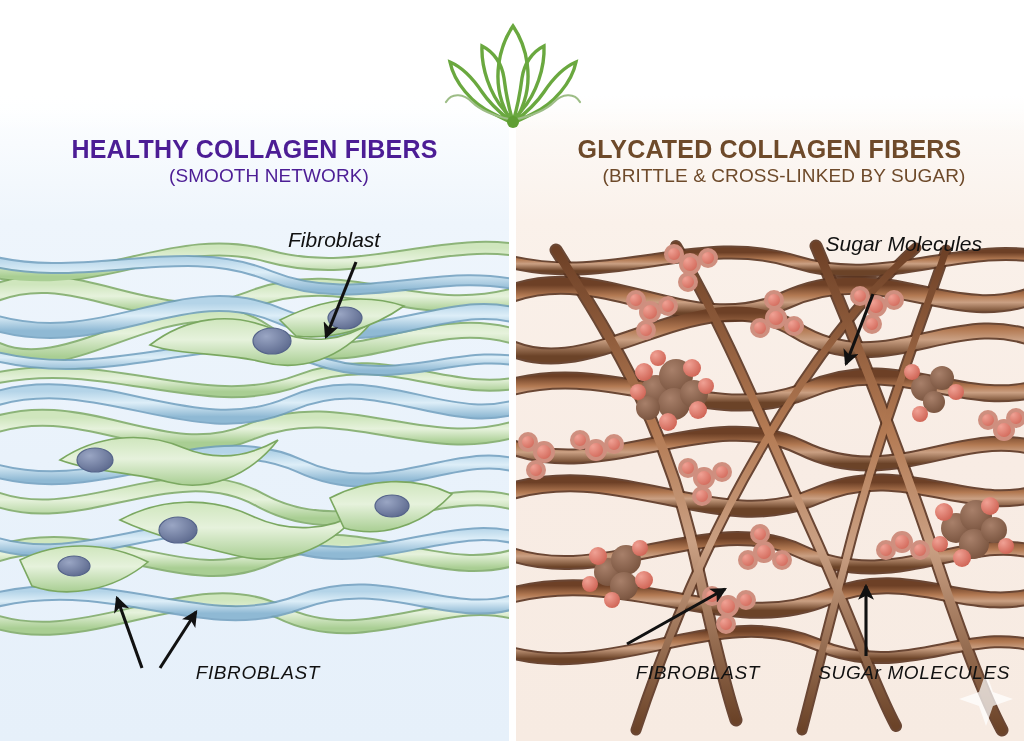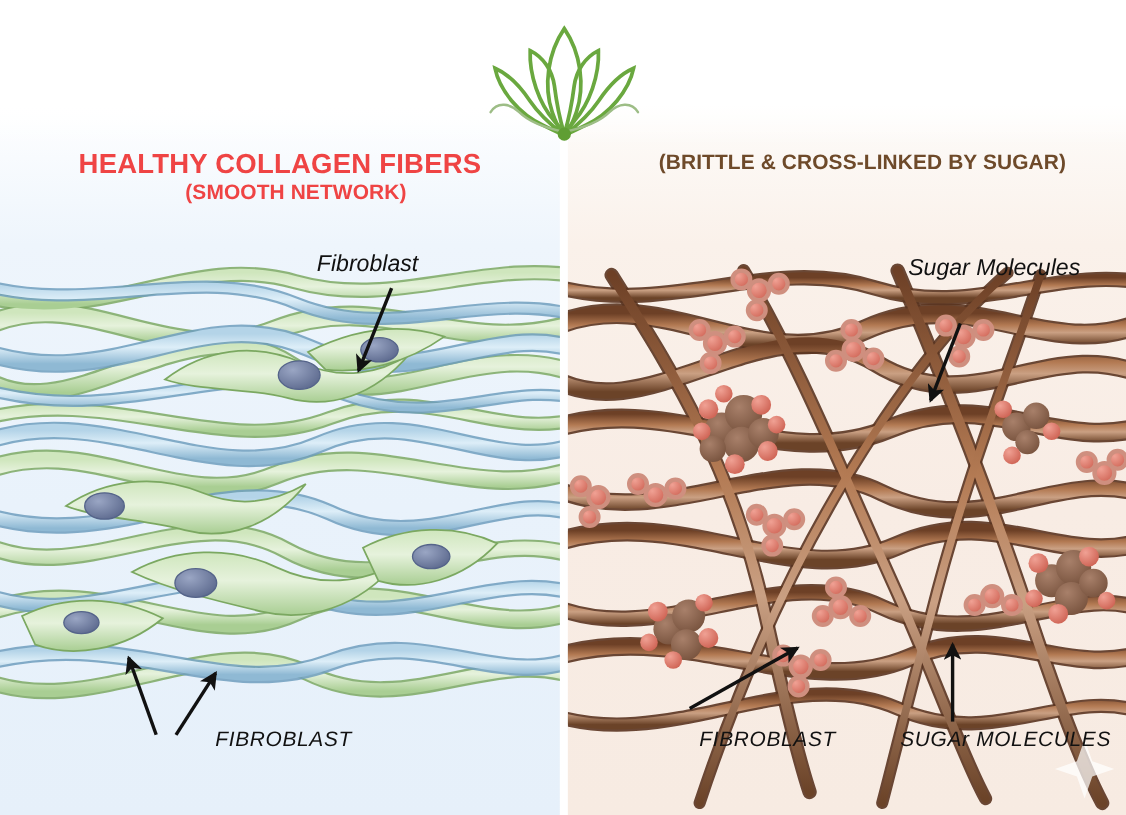--- a/index.html
+++ b/index.html
@@ -19,22 +19,22 @@
   
   #header-band{position:absolute;left:0;top:0;width:1024px;height:132px;
     background:linear-gradient(180deg,#ffffff 0%,#ffffff 72%,rgba(255,255,255,0) 100%);
     pointer-events:none;}
   #logo{position:absolute;left:438px;top:16px;width:150px;height:114px;}
 
   .title-block{position:absolute;top:136px;width:509px;text-align:center;}
   #title-left{left:0;}
   #title-right{left:515px;}
   .title-main{font-size:25px;font-weight:bold;letter-spacing:.2px;line-height:1.06;}
-  .title-sub{font-size:19px;font-weight:bold;letter-spacing:.1px;line-height:1.12;margin-top:2px;padding-left:29px;}
-  #title-left .title-main,#title-left .title-sub{color:#ef4444;}
+  .title-sub{font-size:19px;font-weight:normal;letter-spacing:.1px;line-height:1.12;margin-top:2px;padding-left:29px;}
+  #title-left .title-main,#title-left .title-sub{color:#4c1d95;}
   #title-right .title-main,#title-right .title-sub{color:#6e4a2a;}
 
   
   .anno{position:absolute;color:#111;line-height:1.16;font-style:italic;}
   .anno-sentence{font-size:21px;}
   .anno-caps{font-size:19px;letter-spacing:.6px;}
   .tc{text-align:right;}
 
   #anno-fibroblast-top{left:288px;top:228px;}
   #anno-fibroblast-bottom{left:80px;top:662px;width:240px;}
@@ -332,20 +332,21 @@
     </g>
     <circle cx="75" cy="106" r="6" fill="#5f9e33"></circle>
   </svg>
 
   <div class="title-block" id="title-left">
     <div class="title-main">HEALTHY COLLAGEN FIBERS</div>
     <div class="title-sub">(SMOOTH NETWORK)</div>
   </div>
 
   <div class="title-block" id="title-right">
+    <div class="title-main">GLYCATED COLLAGEN FIBERS</div>
     <div class="title-sub">(BRITTLE &amp; CROSS-LINKED BY SUGAR)</div>
   </div>
 
   <svg class="arrows" viewBox="0 0 1024 741">
     <defs>
       <marker id="ah" viewBox="0 0 10 10" refX="8.6" refY="5" markerWidth="5.2" markerHeight="5.2" orient="auto-start-reverse">
         <path d="M0,0 L10,5 L0,10 L2.6,5 Z" fill="#111"></path>
       </marker>
     </defs>
     <g stroke="#111" stroke-width="3.1" fill="none" marker-end="url(#ah)">

